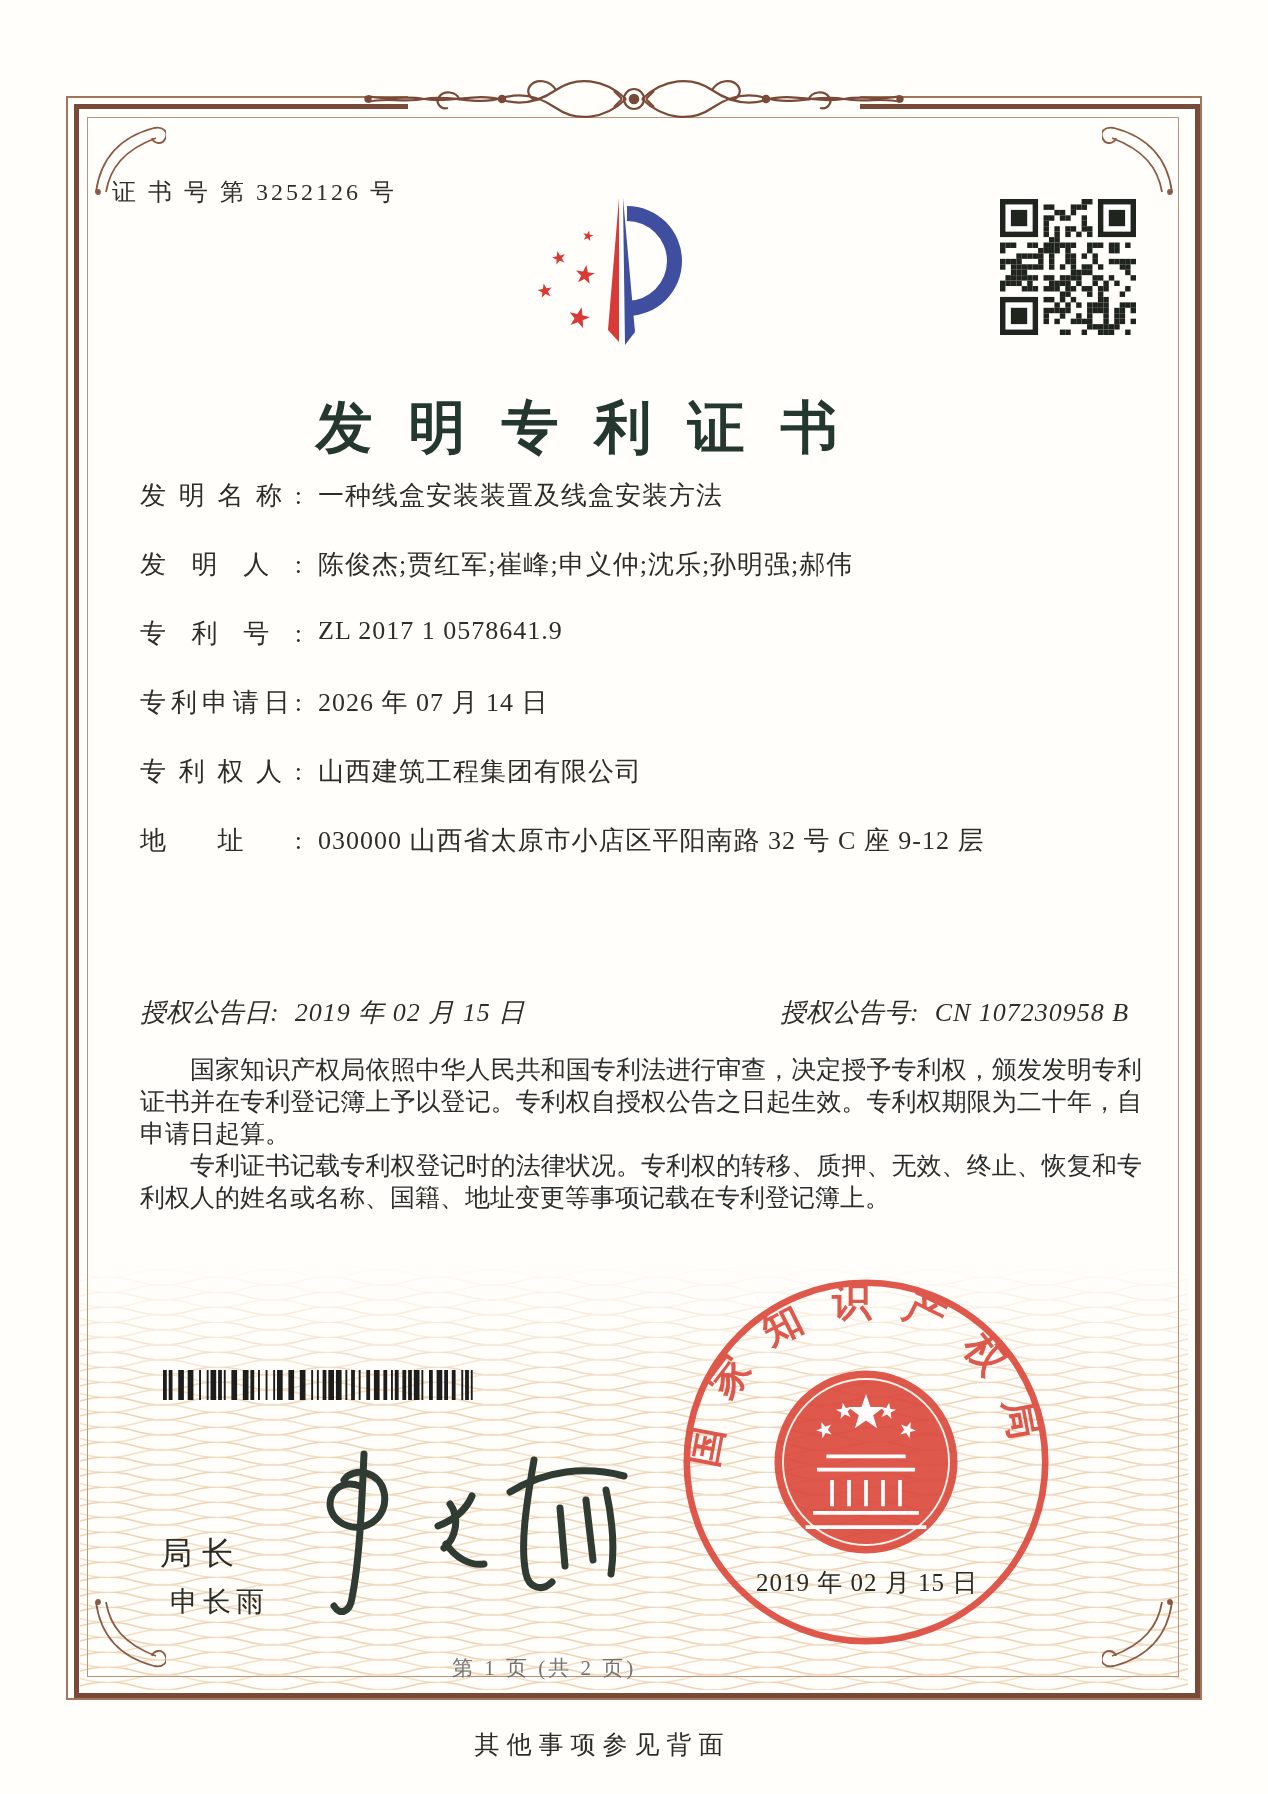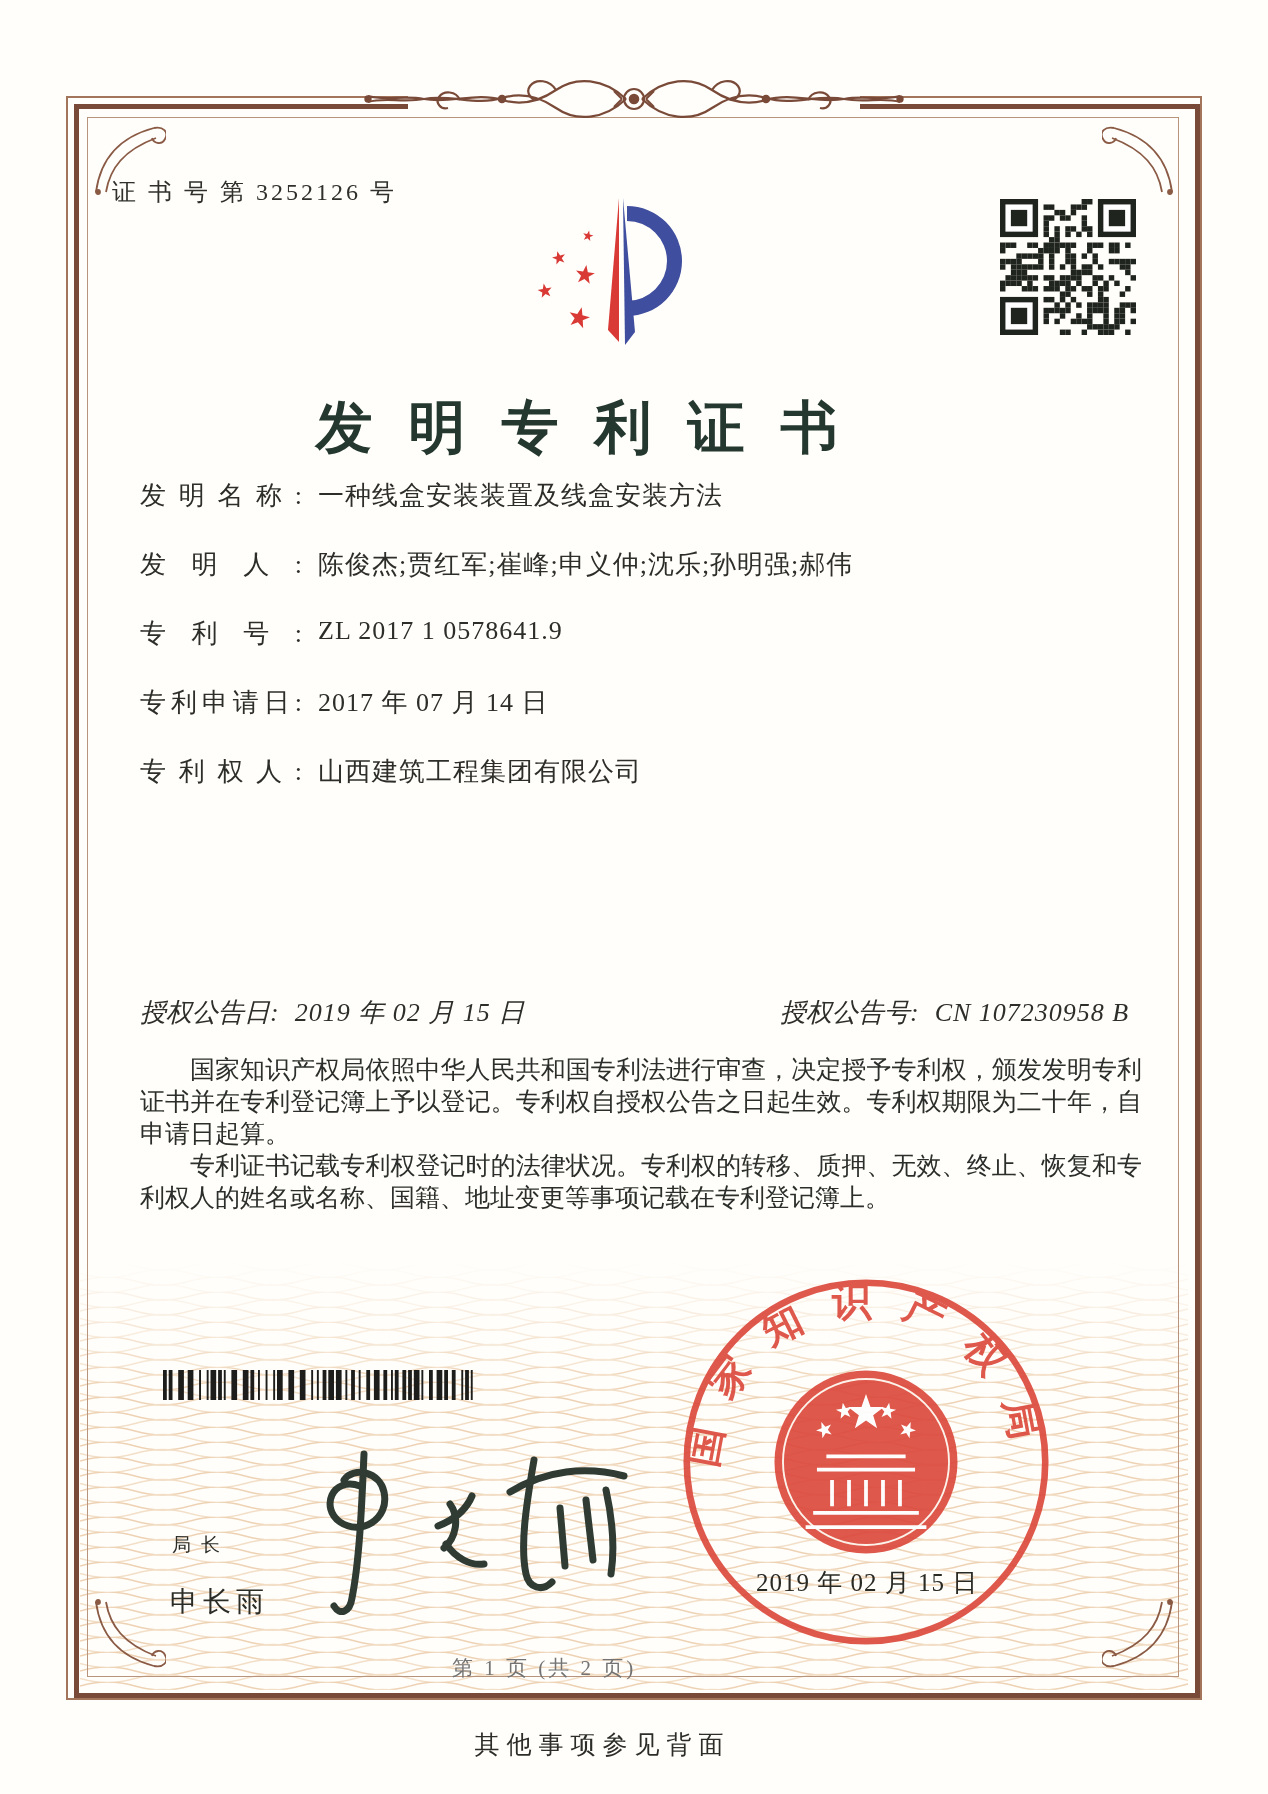--- a/index.html
+++ b/index.html
@@ -25,21 +25,21 @@
   .g2{position:absolute;left:640px;top:0;}
   
   .paras{position:absolute;left:140px;top:1054px;width:1002px;font-size:25px;line-height:32px;
          text-align:justify;color:#2b2e2a;}
   .paras p{margin:0;text-indent:2em;}
   
   .waves{position:absolute;left:80px;top:1262px;width:1108px;height:428px;
          -webkit-mask-image:linear-gradient(to bottom,transparent,#000 130px);
          mask-image:linear-gradient(to bottom,transparent,#000 130px);}
   .barcode{position:absolute;left:163px;top:1370px;}
-  .bureau-title{position:absolute;left:172px;top:1532px;font-size:19px;letter-spacing:10px;color:#2c2c27;}
+  .bureau-title{position:absolute;left:160px;top:1532px;font-size:32px;letter-spacing:10px;color:#2c2c27;}
   .bureau-name{position:absolute;left:170px;top:1583px;font-size:28px;letter-spacing:5px;color:#2c2c27;}
   .sig{position:absolute;left:298px;top:1446px;}
   .seal{position:absolute;left:666px;top:1262px;}
   .seal-date{position:absolute;left:756px;top:1566px;font-size:25px;letter-spacing:1px;color:#2a2a25;z-index:5;}
   .footer-page{position:absolute;left:452px;top:1654px;font-size:21px;letter-spacing:3px;color:#737373;}
   .back-note{position:absolute;left:0;right:0;top:1728px;text-align:center;transform:translateX(-50px);
              font-size:25px;letter-spacing:7px;color:#2c2c28;}
   .flour{position:absolute;}
 </style>
 </head>
@@ -339,24 +339,27 @@
   <div class="row" style="top:478px">
     <span class="lbl">发明名称:</span><span class="val">一种线盒安装装置及线盒安装方法</span>
   </div>
   <div class="row" style="top:547px">
     <span class="lbl">发明人:</span><span class="val">陈俊杰;贾红军;崔峰;申义仲;沈乐;孙明强;郝伟</span>
   </div>
   <div class="row" style="top:616px">
     <span class="lbl">专利号:</span><span class="val">ZL 2017 1 0578641.9</span>
   </div>
   <div class="row" style="top:685px">
-    <span class="lbl">专利申请日:</span><span class="val">2017 年 07 月 14 日</span>
+    <span class="lbl">专利申请日:</span><span class="val">2026 年 07 月 14 日</span>
   </div>
   <div class="row" style="top:754px">
     <span class="lbl">专利权人:</span><span class="val">山西建筑工程集团有限公司</span>
+  </div>
+  <div class="row" style="top:823px">
+    <span class="lbl">地址:</span><span class="val">030000  山西省太原市小店区平阳南路 32 号 C 座 9-12 层</span>
   </div>
 
   <div class="row2">
     <span>授权公告日:</span><span class="val">2019 年 02 月 15 日</span>
     <span class="g2">
       <span>授权公告号:</span><span class="val">CN 107230958 B</span>
     </span>
   </div>
 
   <div class="paras">

